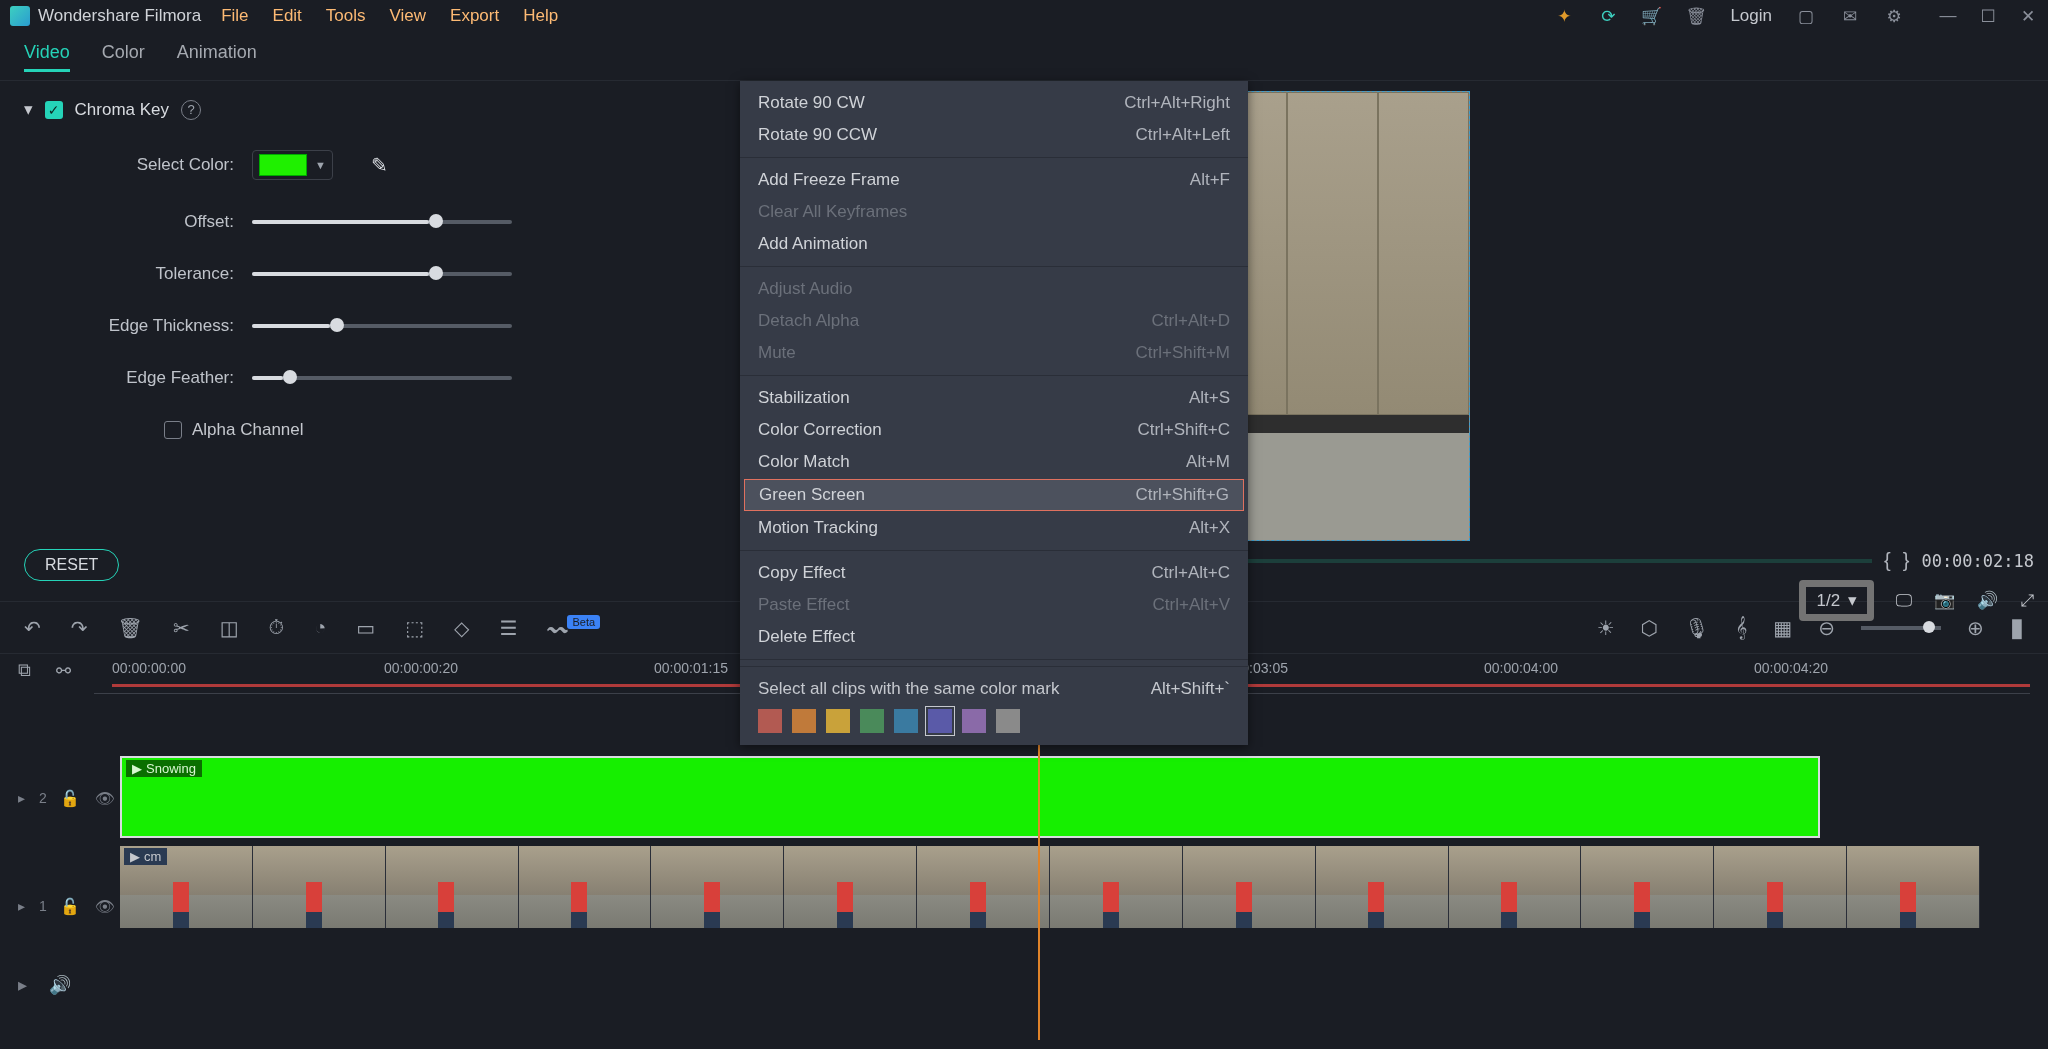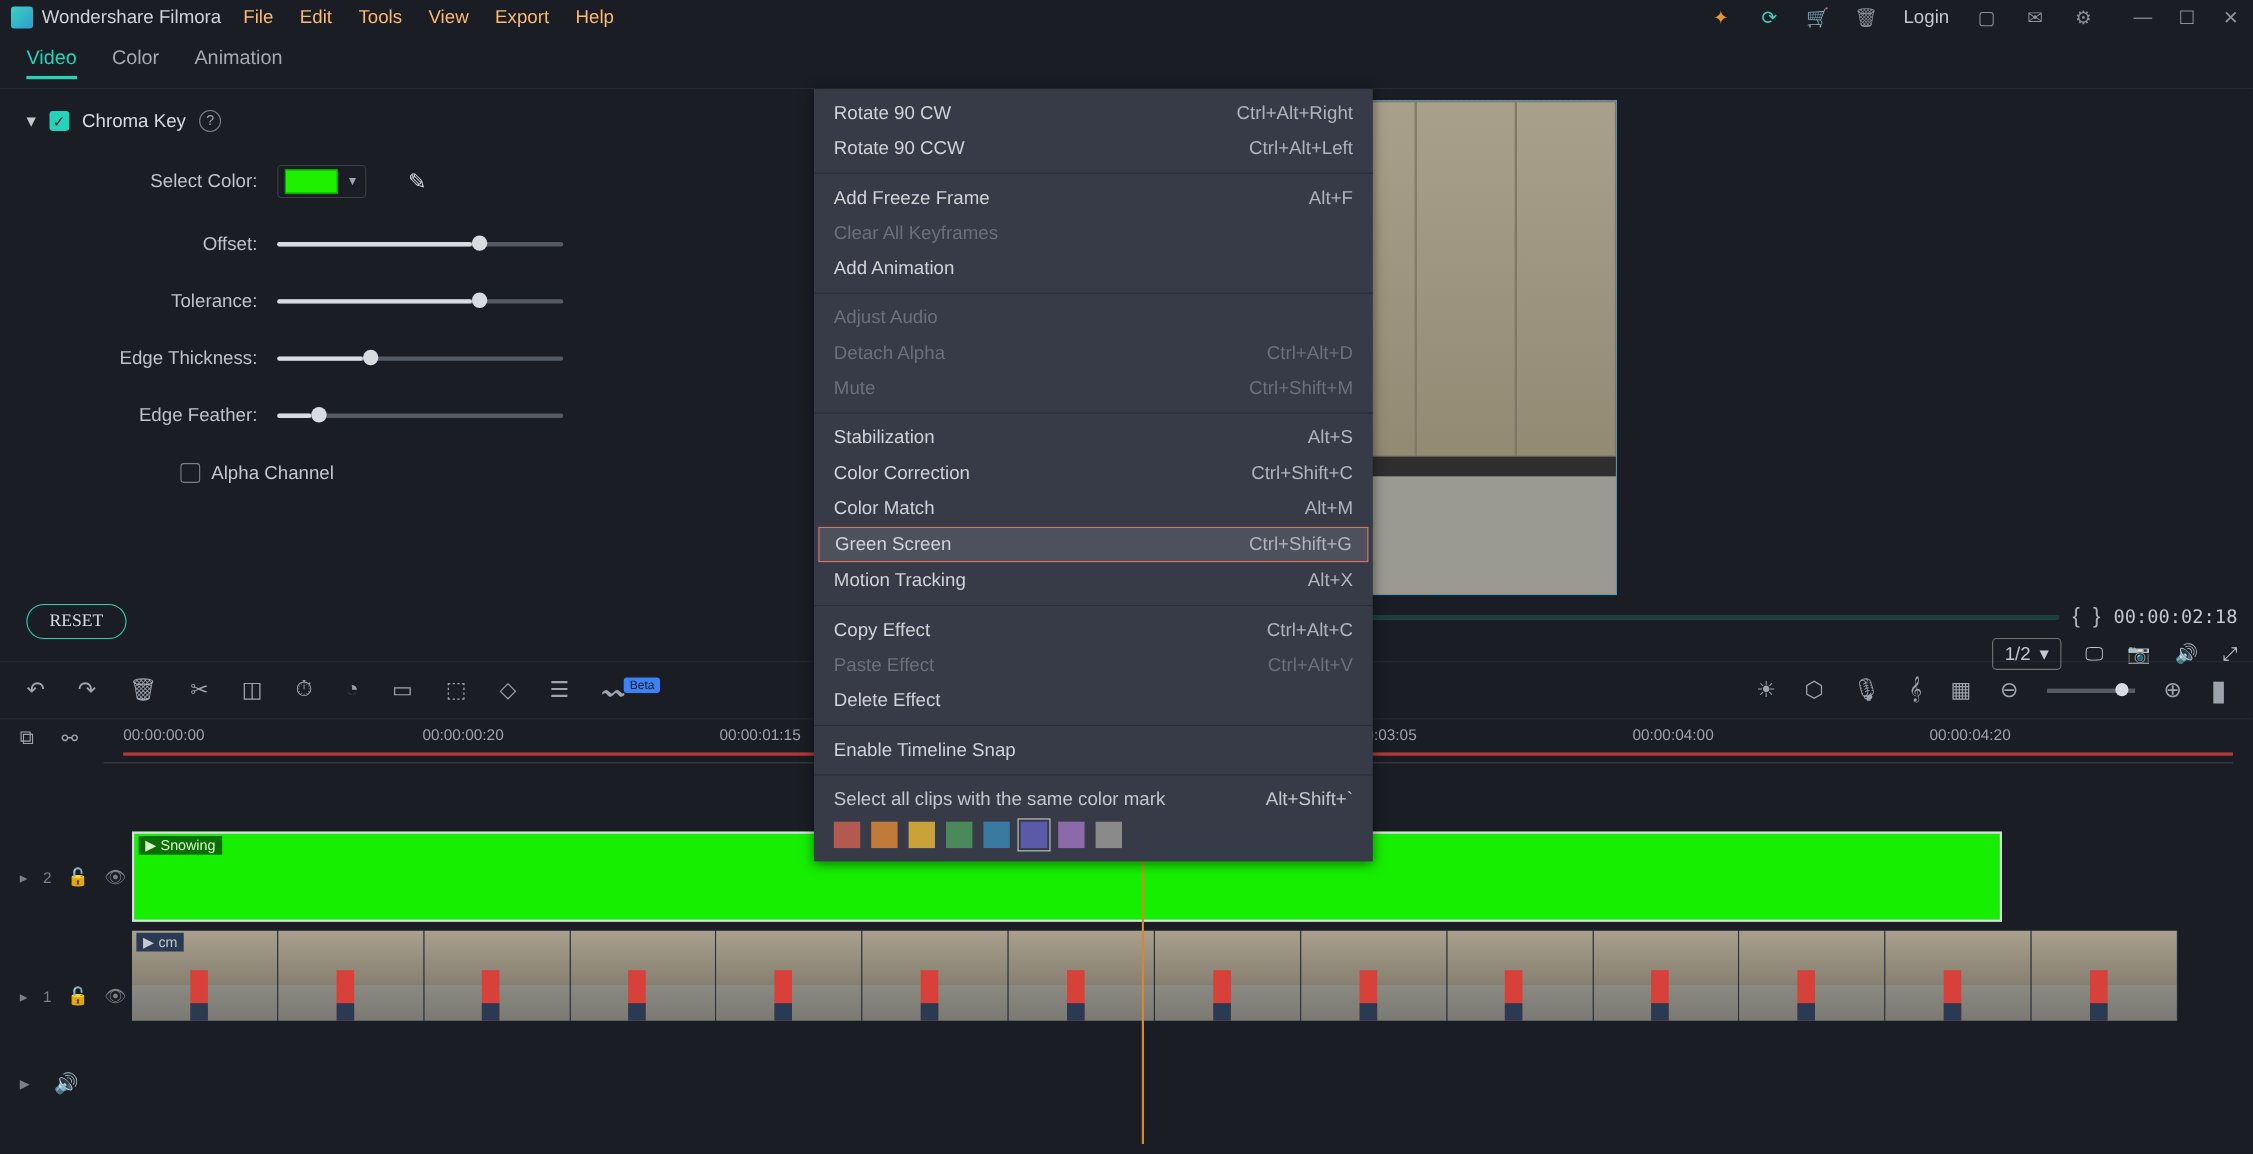--- a/index.html
+++ b/index.html
@@ -42,21 +42,21 @@
 .swatch-wrap .dd { color: #9ea4ad; font-size: 11px; }
 .eyedrop { color: #d8dbe0; font-size: 20px; margin-left: 20px; }
 
 .slider { flex: 1; max-width: 260px; height: 4px; background: #555b65; border-radius: 2px; position: relative; }
 .slider .knob { position: absolute; top: -6px; width: 14px; height: 14px; background: #d8dbe0; border-radius: 50%; }
 .slider .fill { position: absolute; height: 4px; background: #d8dbe0; border-radius: 2px; }
 
 .alpha { display: flex; align-items: center; gap: 10px; margin-left: 140px; }
 .alpha .chk2 { width: 18px; height: 18px; border: 1.5px solid #7a7f89; border-radius: 3px; }
 
-.reset { position: absolute; left: 24px; top: 468px; border: 1px solid #25d3b8; color: #d8dbe0; padding: 6px 20px; border-radius: 18px; background: transparent; font-size: 16px; font-family: Liberation Serif, serif; }
+.reset { position: absolute; left: 24px; top: 468px; border: 1px solid #25d3b8; color: #d8dbe0; padding: 6px 20px; border-radius: 18px; background: transparent; font-size: 16px; }
 
 
 .ctx { position: absolute; left: 740px; top: 0; width: 508px; background: #363b47; box-shadow: 0 2px 10px rgba(0,0,0,.5); z-index: 50; padding: 6px 0; }
 .ctx .item { display: flex; padding: 6px 18px; font-size: 17px; color: #d0d3d8; cursor: pointer; }
 .ctx .item.disabled { color: #6b707a; }
 .ctx .item .lbl { flex: 1; }
 .ctx .item .sc { color: #b0b4bc; }
 .ctx .item.disabled .sc { color: #6b707a; }
 .ctx .item.highlight { background: #4c515d; border: 1.5px solid #e0715f; margin: 1px 4px; padding: 5px 14px; }
 .ctx .sep { height: 1px; background: #2a2e38; margin: 6px 0; }
@@ -81,21 +81,21 @@
 .scrub-track { flex: 1; height: 4px; background: #25d3b8; position: relative; border-radius: 2px; }
 .scrub-track::after { content:""; position:absolute; right:0; width:72%; height:4px; background:#1c3f3b; }
 .scrub-knob { position:absolute; left:28%; top:-6px; width:14px; height:14px; background:#d8dbe0; border-radius:50%; }
 .braces { font-size: 20px; color: #b0b4bc; }
 .timecode { font-family: monospace; color: #c5c8ce; font-size: 17px; }
 
 .preview-ctrl { display:flex; align-items:center; gap:20px; margin-top:8px; }
 .preview-ctrl .left-c { display:flex; gap:14px; }
 .preview-ctrl .stop { width:14px; height:14px; background:#d8dbe0; }
 .preview-ctrl .right-c { margin-left:auto; display:flex; align-items:center; gap:22px; }
-.zoom { display:flex; align-items:center; gap:8px; border:1px solid #737373; padding:3px 10px; border-radius:4px; }
+.zoom { display:flex; align-items:center; gap:8px; border:7px solid #737373; padding:3px 10px; border-radius:4px; }
 
 
 .tool-row { display:flex; align-items:center; gap:30px; padding:10px 24px; border-top:1px solid #262a32; border-bottom:1px solid #262a32; }
 .tool-row .ti { color:#9ea4ad; font-size:20px; }
 .beta { background:#3b82f6; color:#1a1d24; font-size:11px; padding:1px 5px; border-radius:3px; position:relative; top:-10px; }
 .tool-right { margin-left:auto; display:flex; align-items:center; gap:26px; }
 .zoom-slider { width:80px; height:4px; background:#555b65; position:relative; }
 .zoom-slider .k { position:absolute; right:6px; top:-5px; width:12px; height:12px; background:#d8dbe0; border-radius:50%; }
 
 
@@ -332,24 +332,20 @@
       </div>
       <div class="item disabled">
         <span class="lbl">Paste Effect</span>
         <span class="sc">Ctrl+Alt+V</span>
       </div>
       <div class="item">
         <span class="lbl">Delete Effect</span>
         <span class="sc"></span>
       </div>
       <div class="sep"></div>
-      <div class="item">
-        <span class="lbl">Enable Timeline Snap</span>
-        <span class="sc"></span>
-      </div>
       <div class="sep"></div>
       <div class="colorsel"><span class="lbl">Select all clips with the same color mark</span><span class="sc" style="float: right;">Alt+Shift+`</span><div class="swatches">
           <div style="background: rgb(178, 90, 82);"></div>
           <div style="background: rgb(192, 122, 58);"></div>
           <div style="background: rgb(201, 162, 58);"></div>
           <div style="background: rgb(74, 138, 90);"></div>
           <div style="background: rgb(58, 122, 160);"></div>
           <div class="sel" style="background: rgb(90, 90, 168);"></div>
           <div style="background: rgb(138, 106, 168);"></div>
           <div style="background: rgb(138, 138, 138);"></div>

